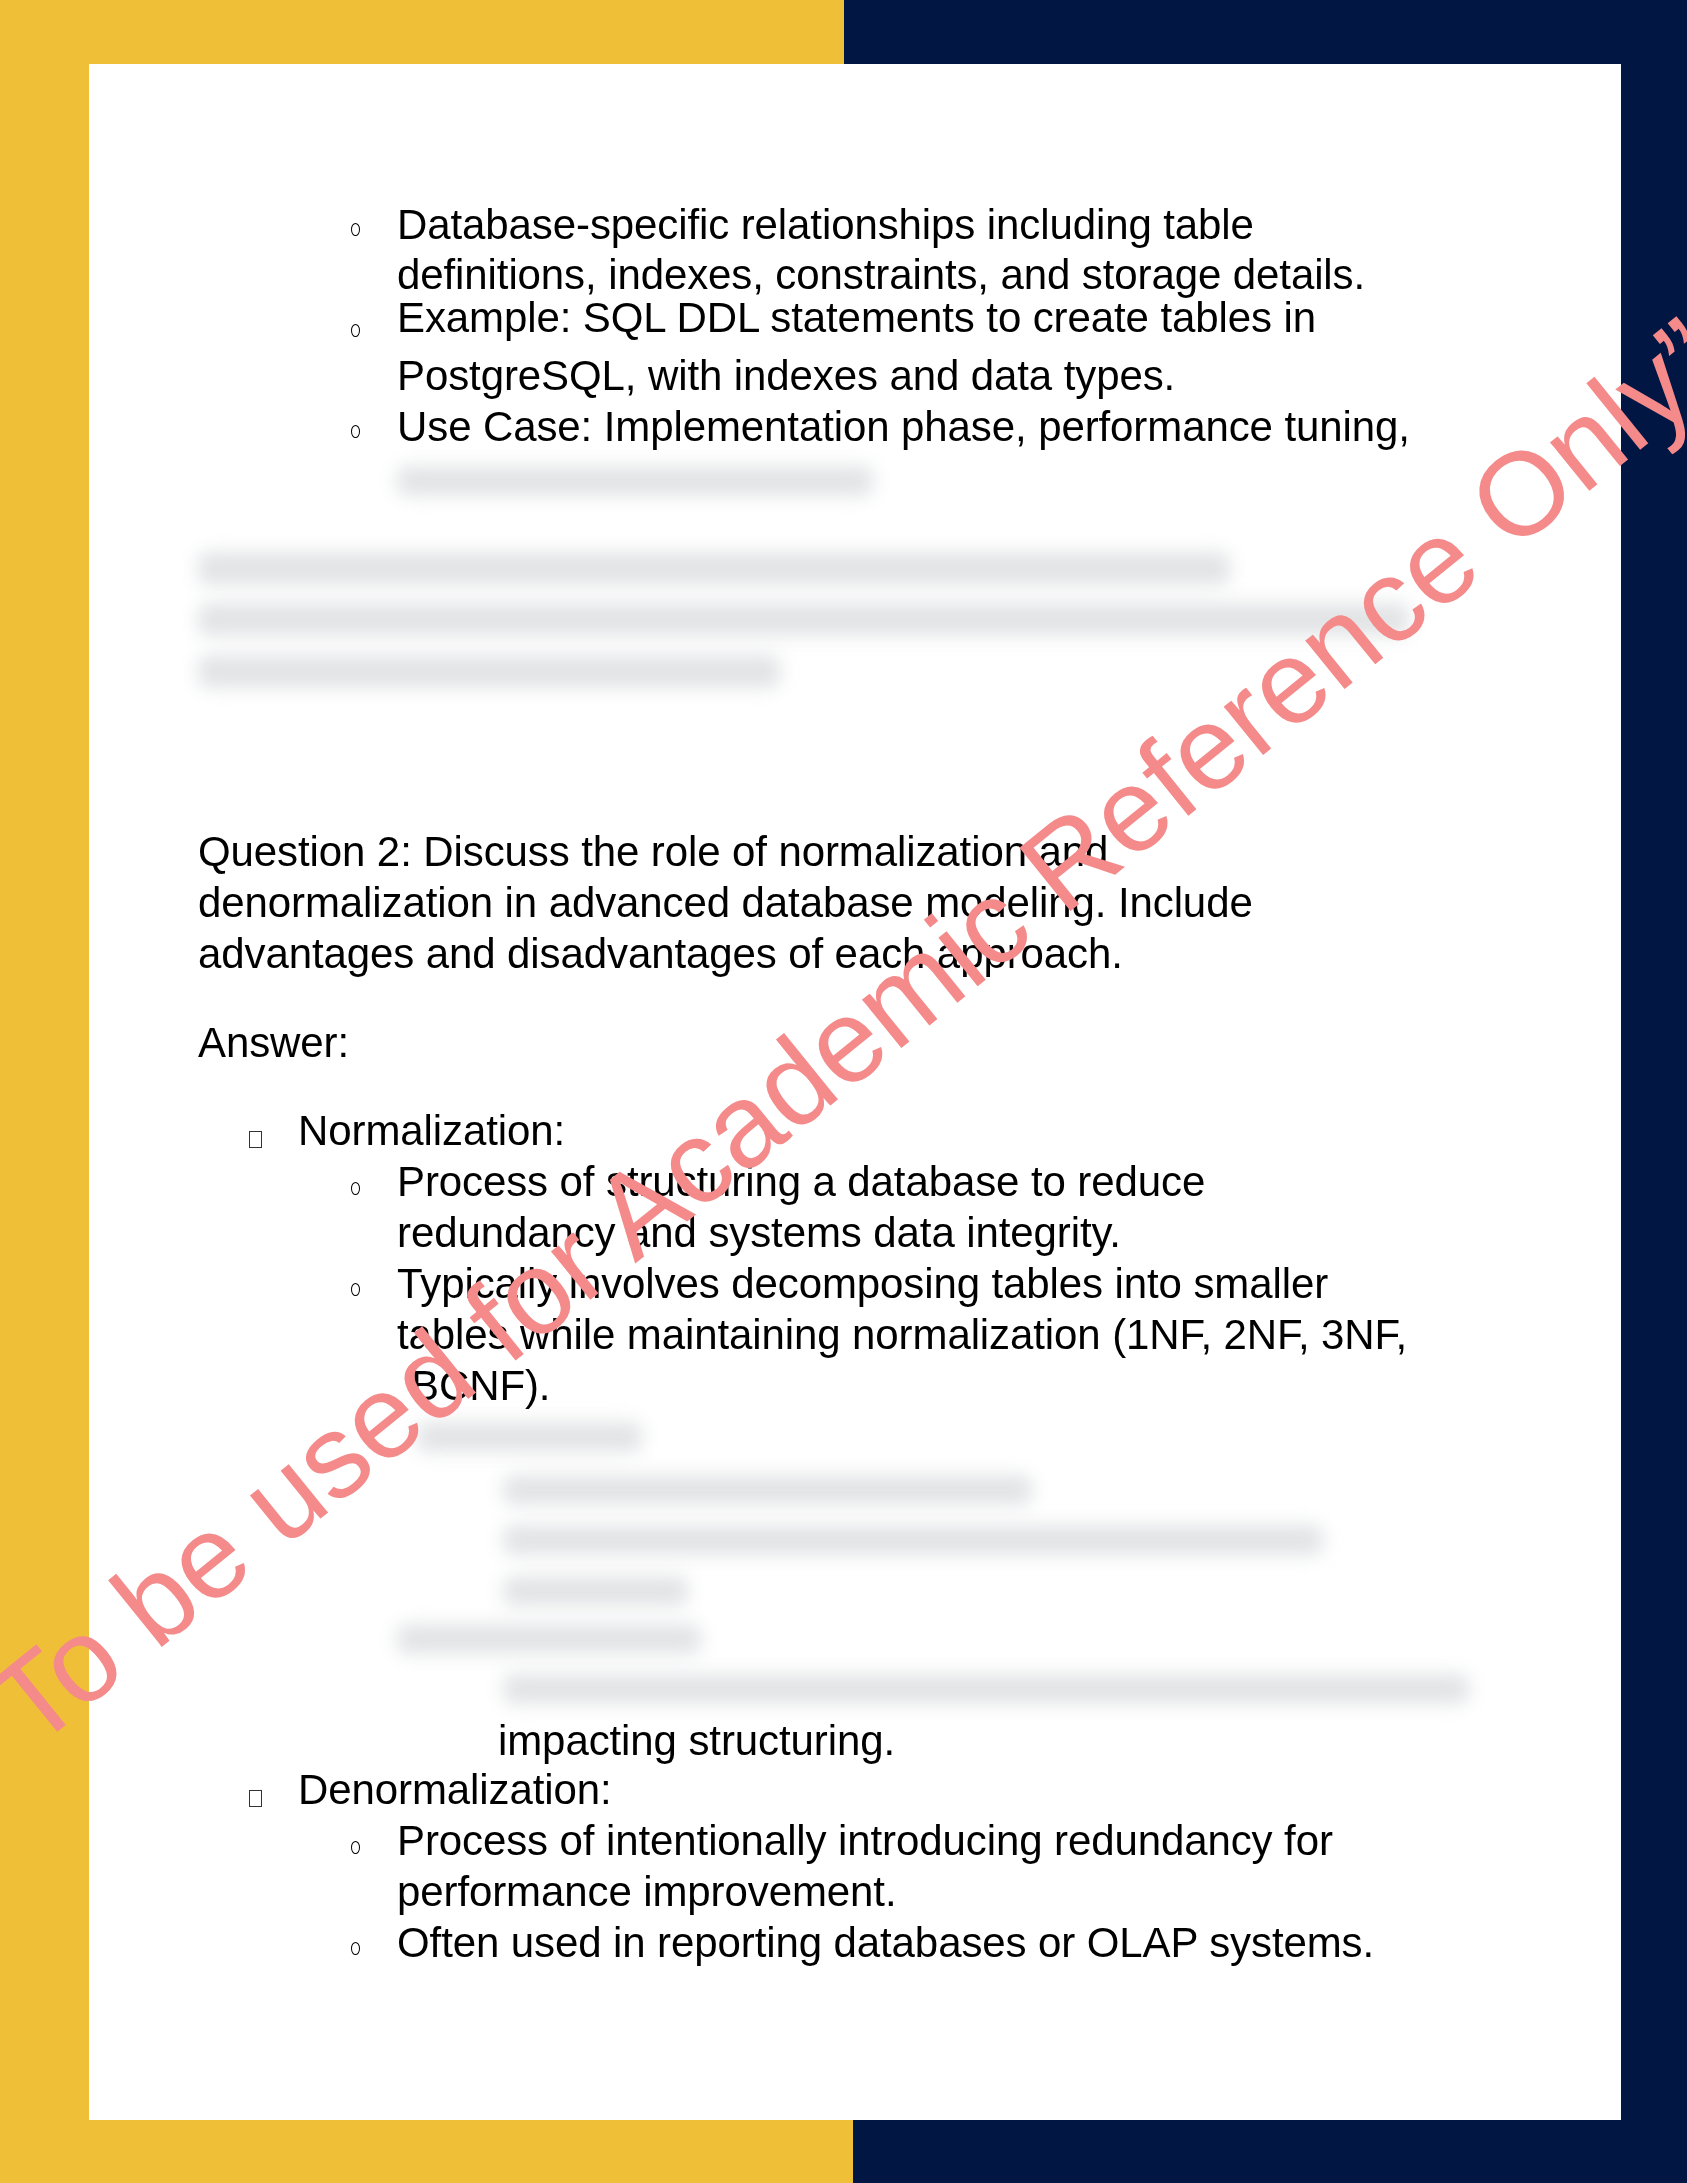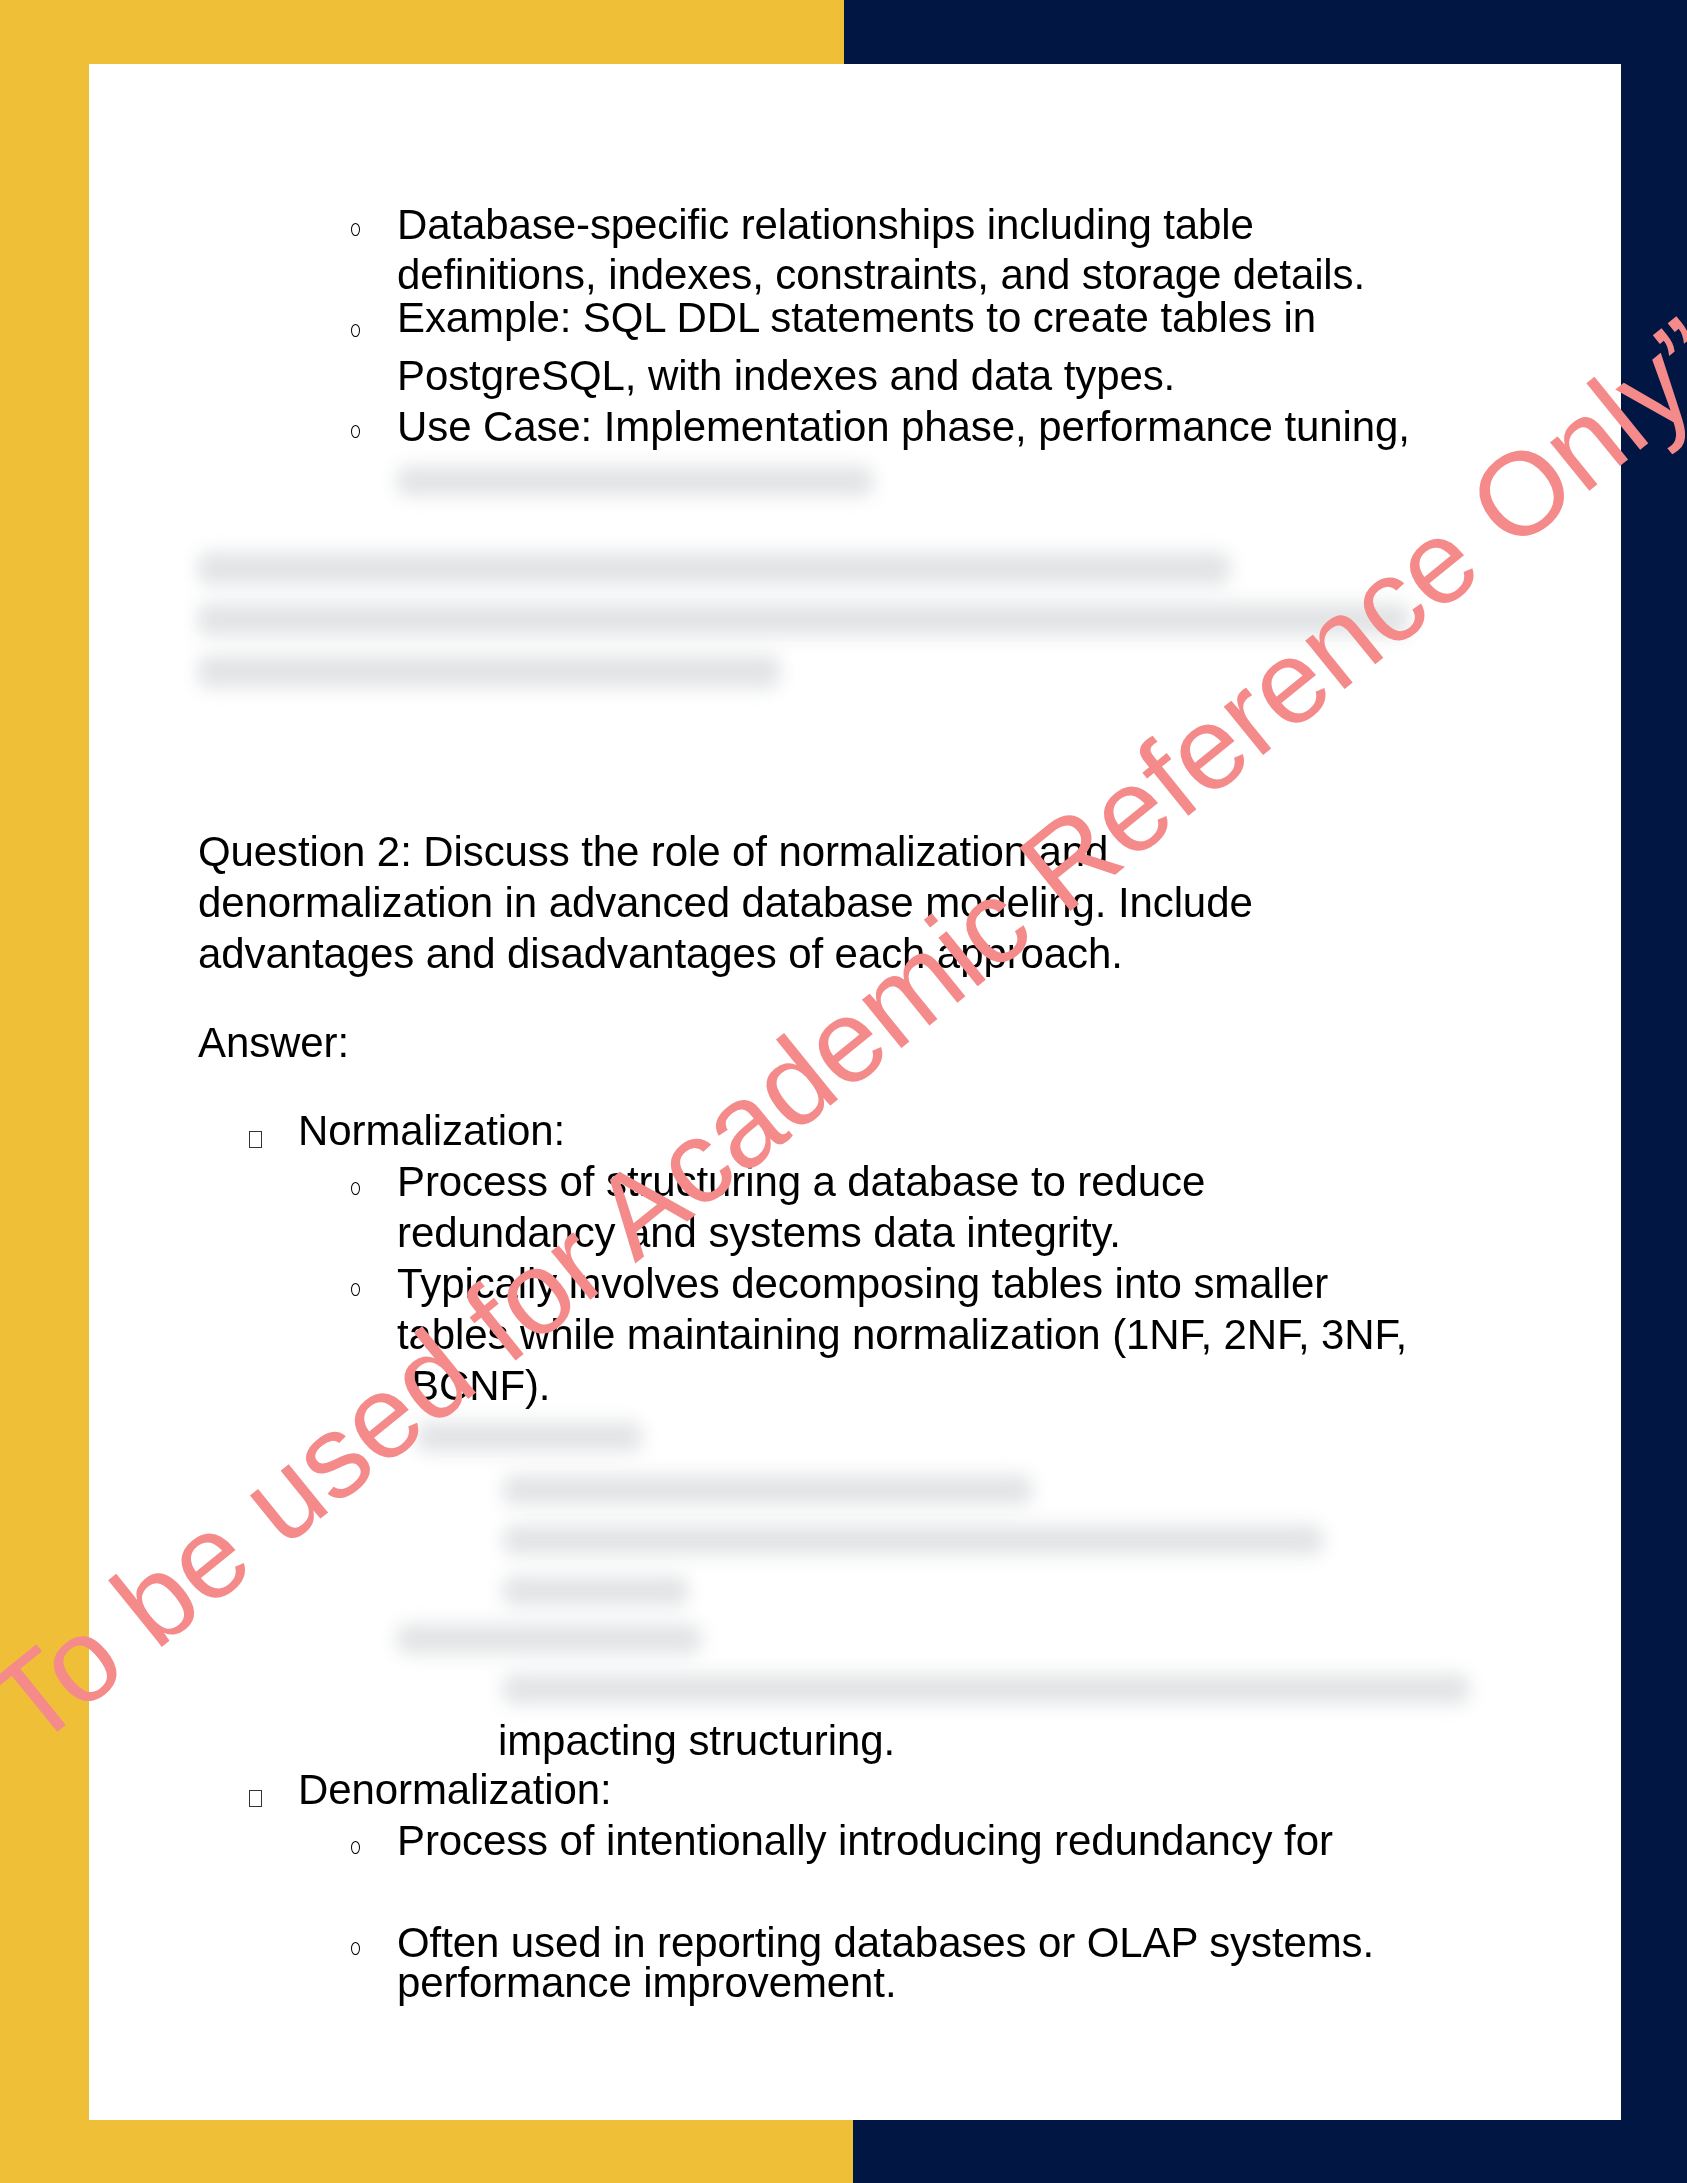--- a/index.html
+++ b/index.html
@@ -79,20 +79,20 @@
 
   <div class="line" style="left:498px;top:1716px">impacting structuring.</div>
 </div>
 
 <div>
   <span class="sq" style="left:249px;top:1790px"></span>
   <div class="line bold" style="left:298px;top:1765px">Denormalization:</div>
 
   <span class="circ" style="left:351px;top:1841px"></span>
   <div class="line" style="left:397px;top:1816px">Process of intentionally introducing redundancy for</div>
-  <div class="line" style="left:397px;top:1958px">performance improvement.</div>
+  <div class="line" style="left:397px;top:1867px">performance improvement.</div>
 
   <span class="circ" style="left:351px;top:1942px"></span>
   <div class="line" style="left:397px;top:1918px">Often used in reporting databases or OLAP systems.</div>
 </div>
 
 <div class="watermark">"To be used for Academic Reference Only”</div>
 
 
 </body></html>

